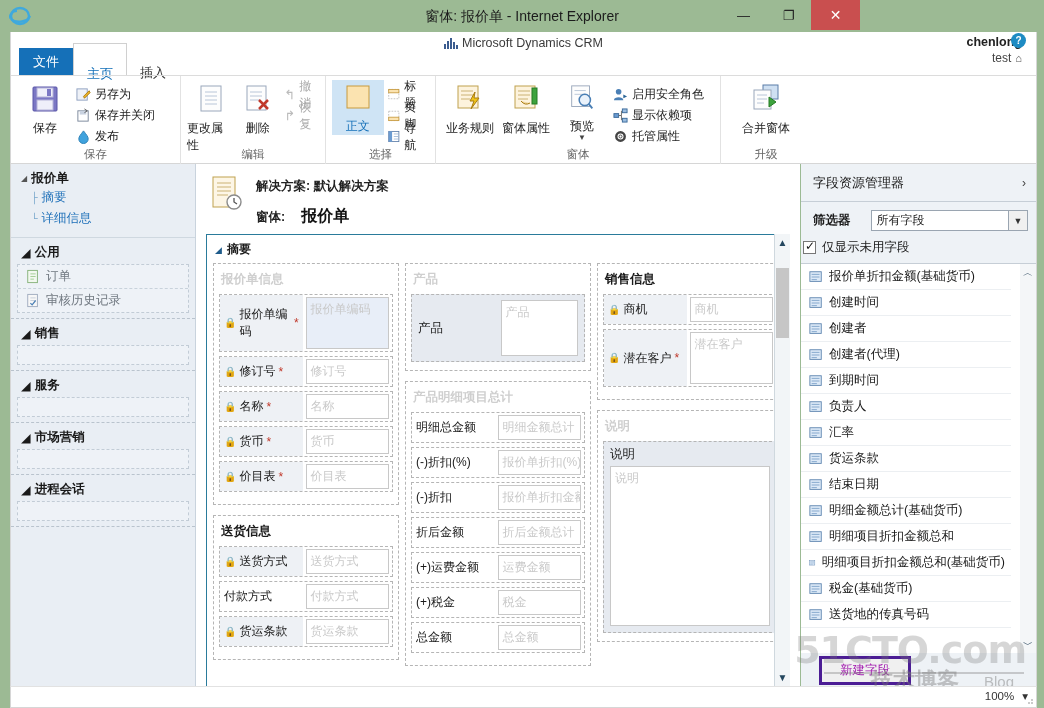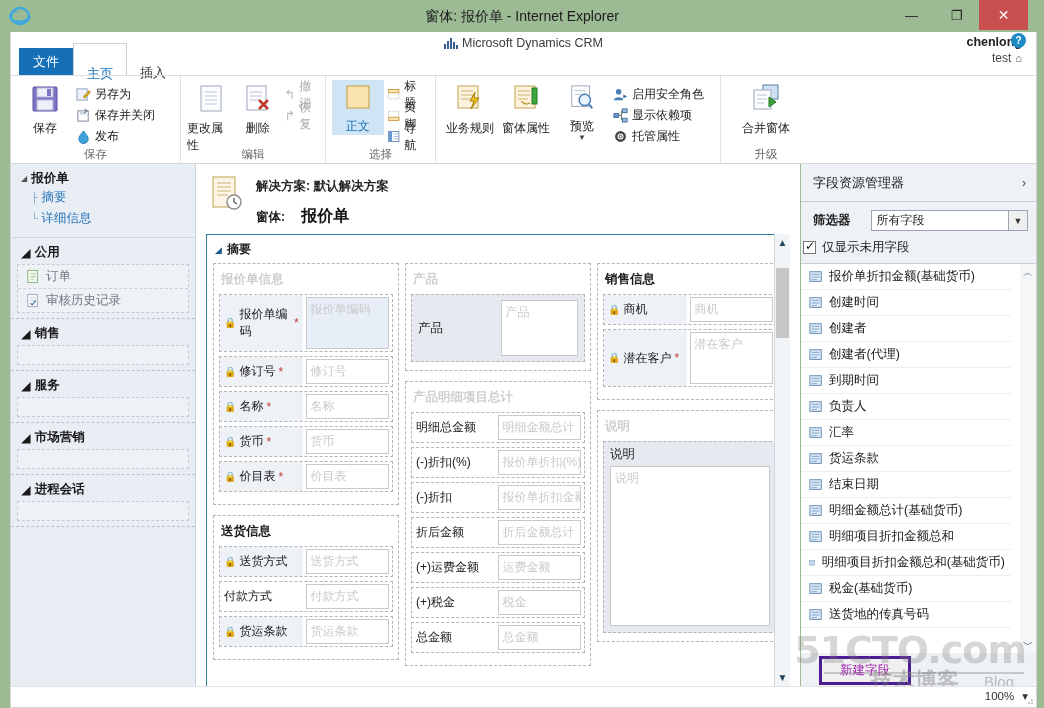--- a/index.html
+++ b/index.html
@@ -10,21 +10,21 @@
     font-family: "Liberation Sans", "DejaVu Sans", sans-serif;
   }
   body { background: #9cba94; }
 
   
   .window {
     position: absolute; left: 0; top: 0; width: 1044px; height: 708px;
     background: #9cba94;
   }
   .titlebar {
-    position: absolute; left: 0; top: 0; width: 1028px; height: 32px;
+    position: absolute; left: 0; top: 0; width: 860px; height: 32px;
     background: #9cba94;
   }
   .ie-logo {
     position: absolute; left: 8px; top: 4px; width: 24px; height: 24px;
   }
   .title-text {
     position: absolute; left: 0; top: 0; width: 1044px; height: 32px;
     line-height: 32px; text-align: center;
     font-size: 14px; color: #1c1c1c;
   }
@@ -465,20 +465,21 @@
             </div>
             <div class="small-btn">
               <svg width="15" height="15" viewBox="0 0 16 16">
                 <circle cx="8" cy="8" r="4.5" fill="none" stroke="#444" stroke-width="2.6"></circle>
                 <circle cx="8" cy="8" r="1.6" fill="#fff" stroke="#444"></circle>
               </svg>
               <span>托管属性</span>
             </div>
           </div>
         </div>
+        <div class="rgroup-label">窗体</div>
       </div>
 
       <div class="rgroup" style="width:90px">
         <div class="rgroup-content">
           <div class="big-btn" style="width:78px">
             <svg width="32" height="34" viewBox="0 0 32 34">
               <rect x="13" y="2" width="15" height="14" fill="#cfe0f2" stroke="#5b7ca8"></rect>
               <rect x="4" y="7" width="17" height="19" fill="#fdfdfd" stroke="#9aa7bb"></rect>
               <g stroke="#b9c6d8">
                   <line x1="7" y1="12" x2="17" y2="12"></line>

